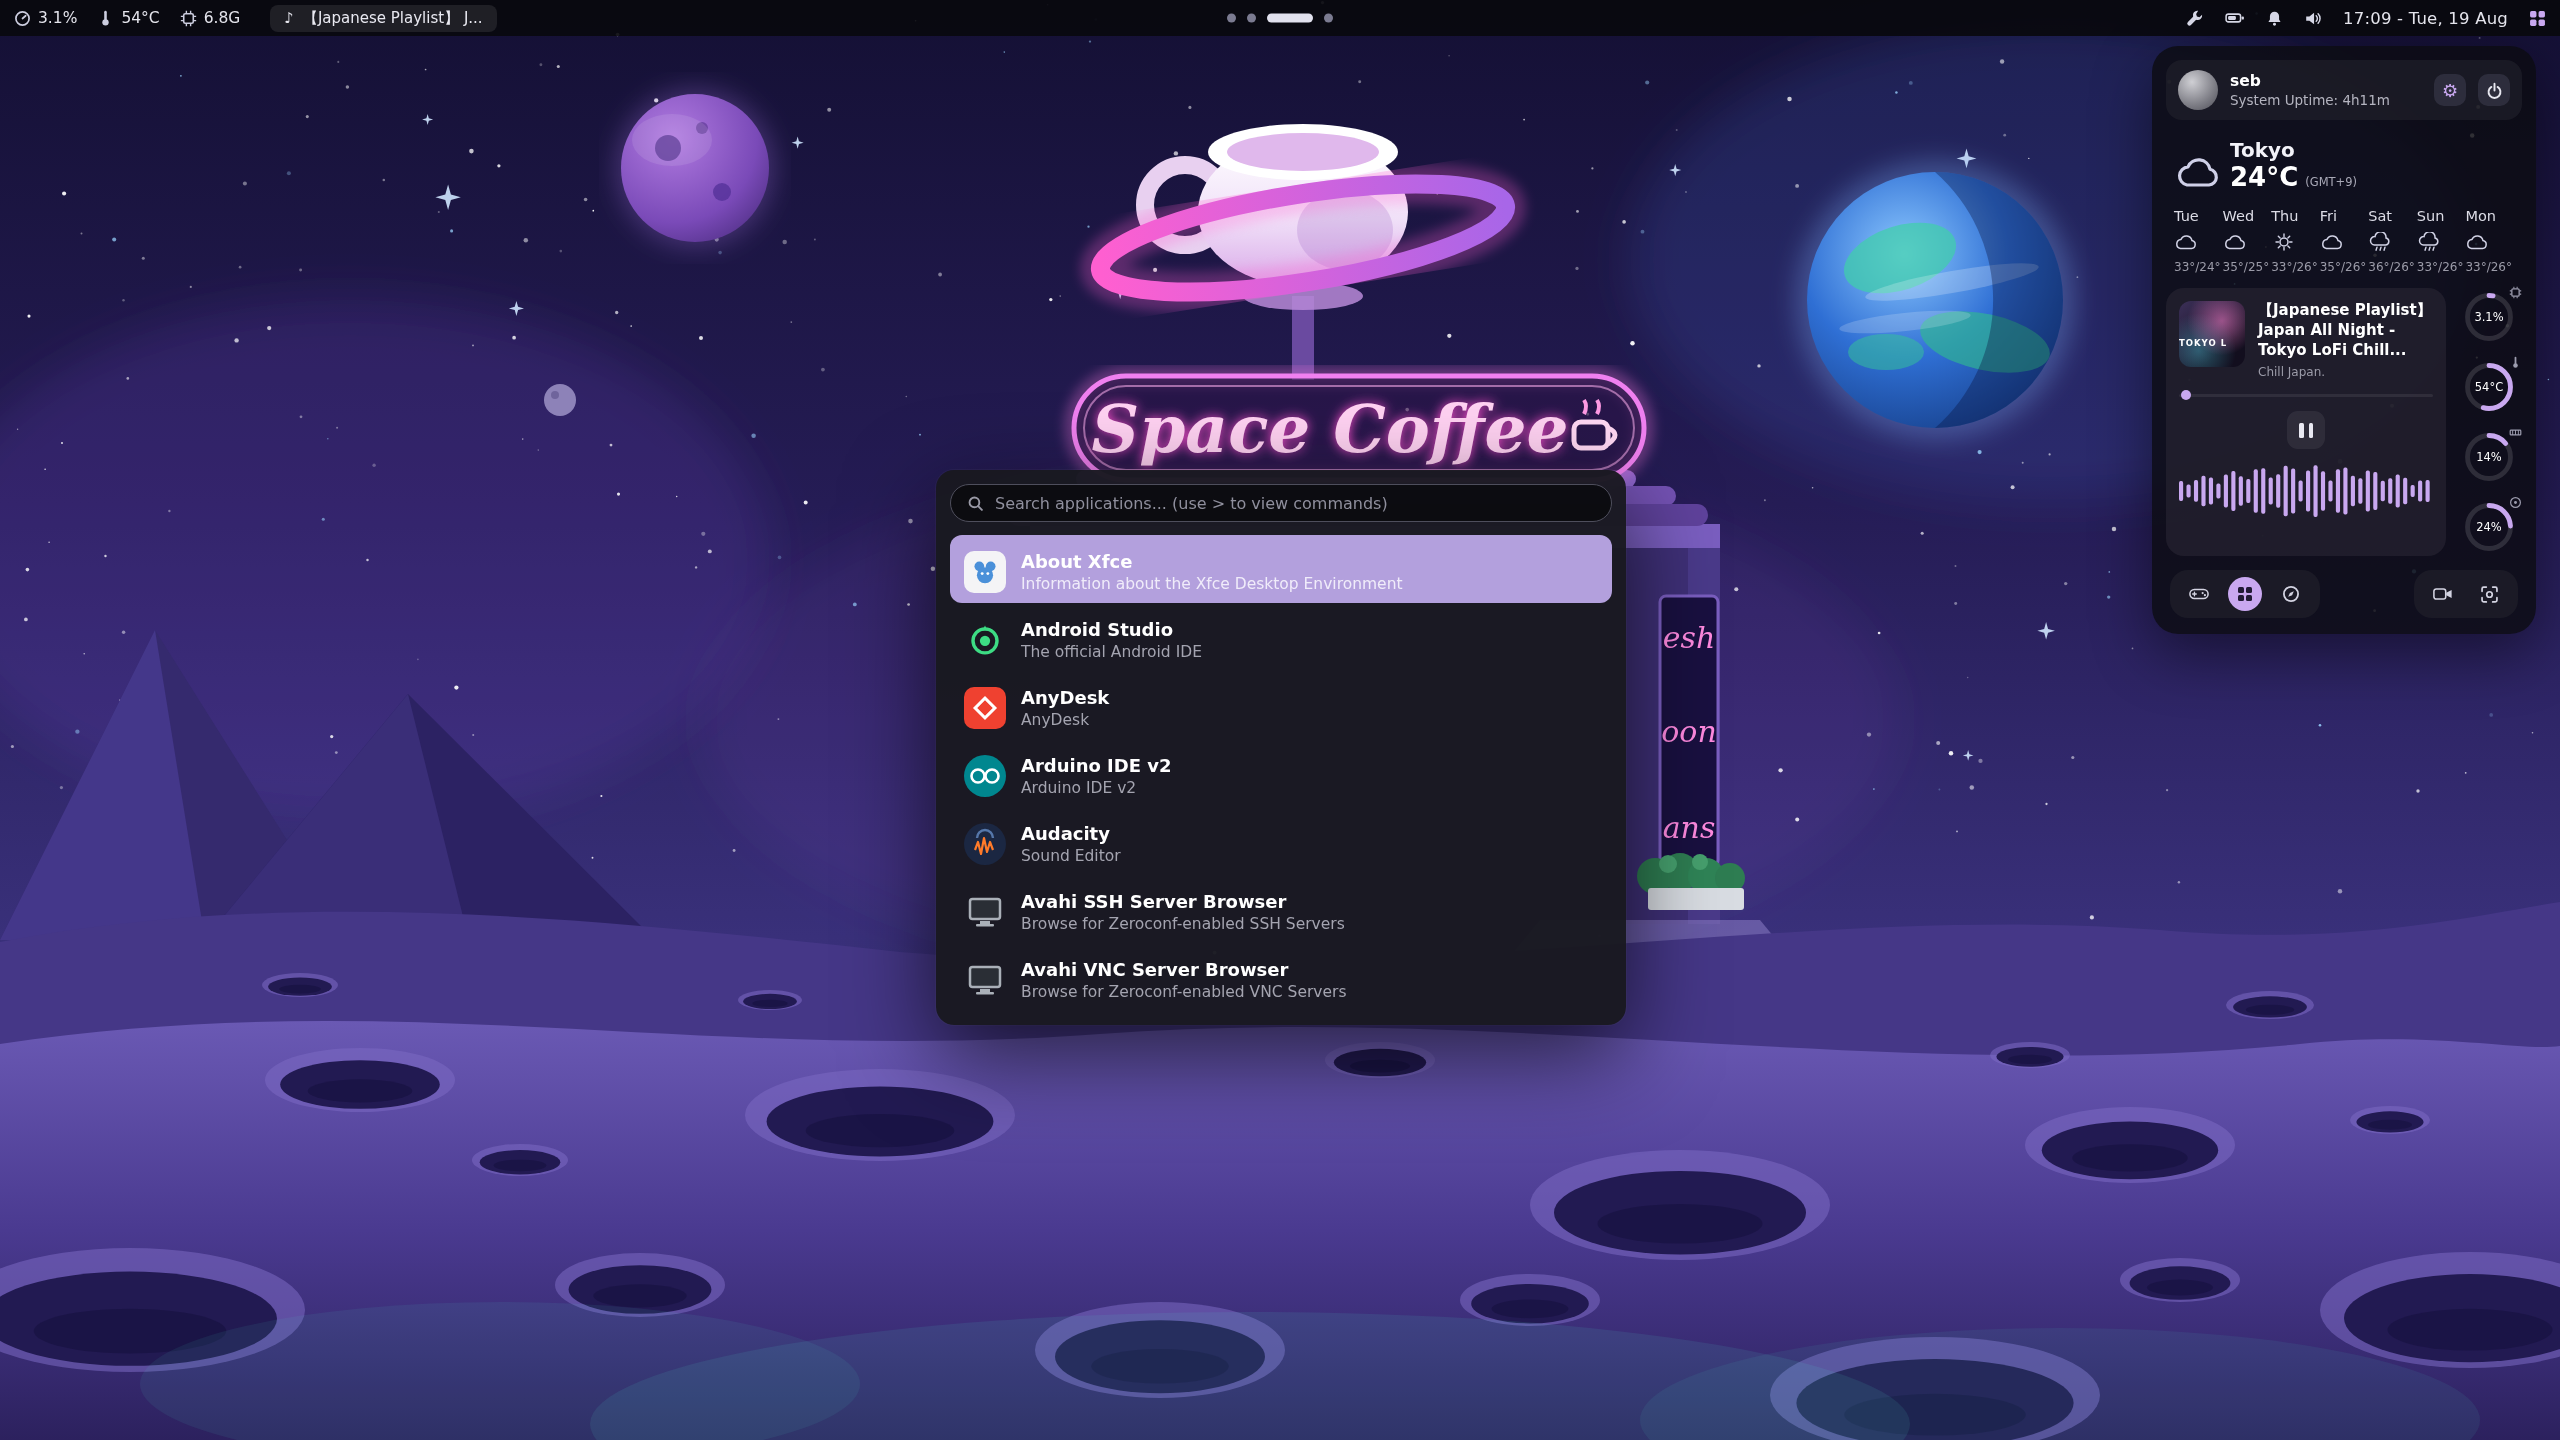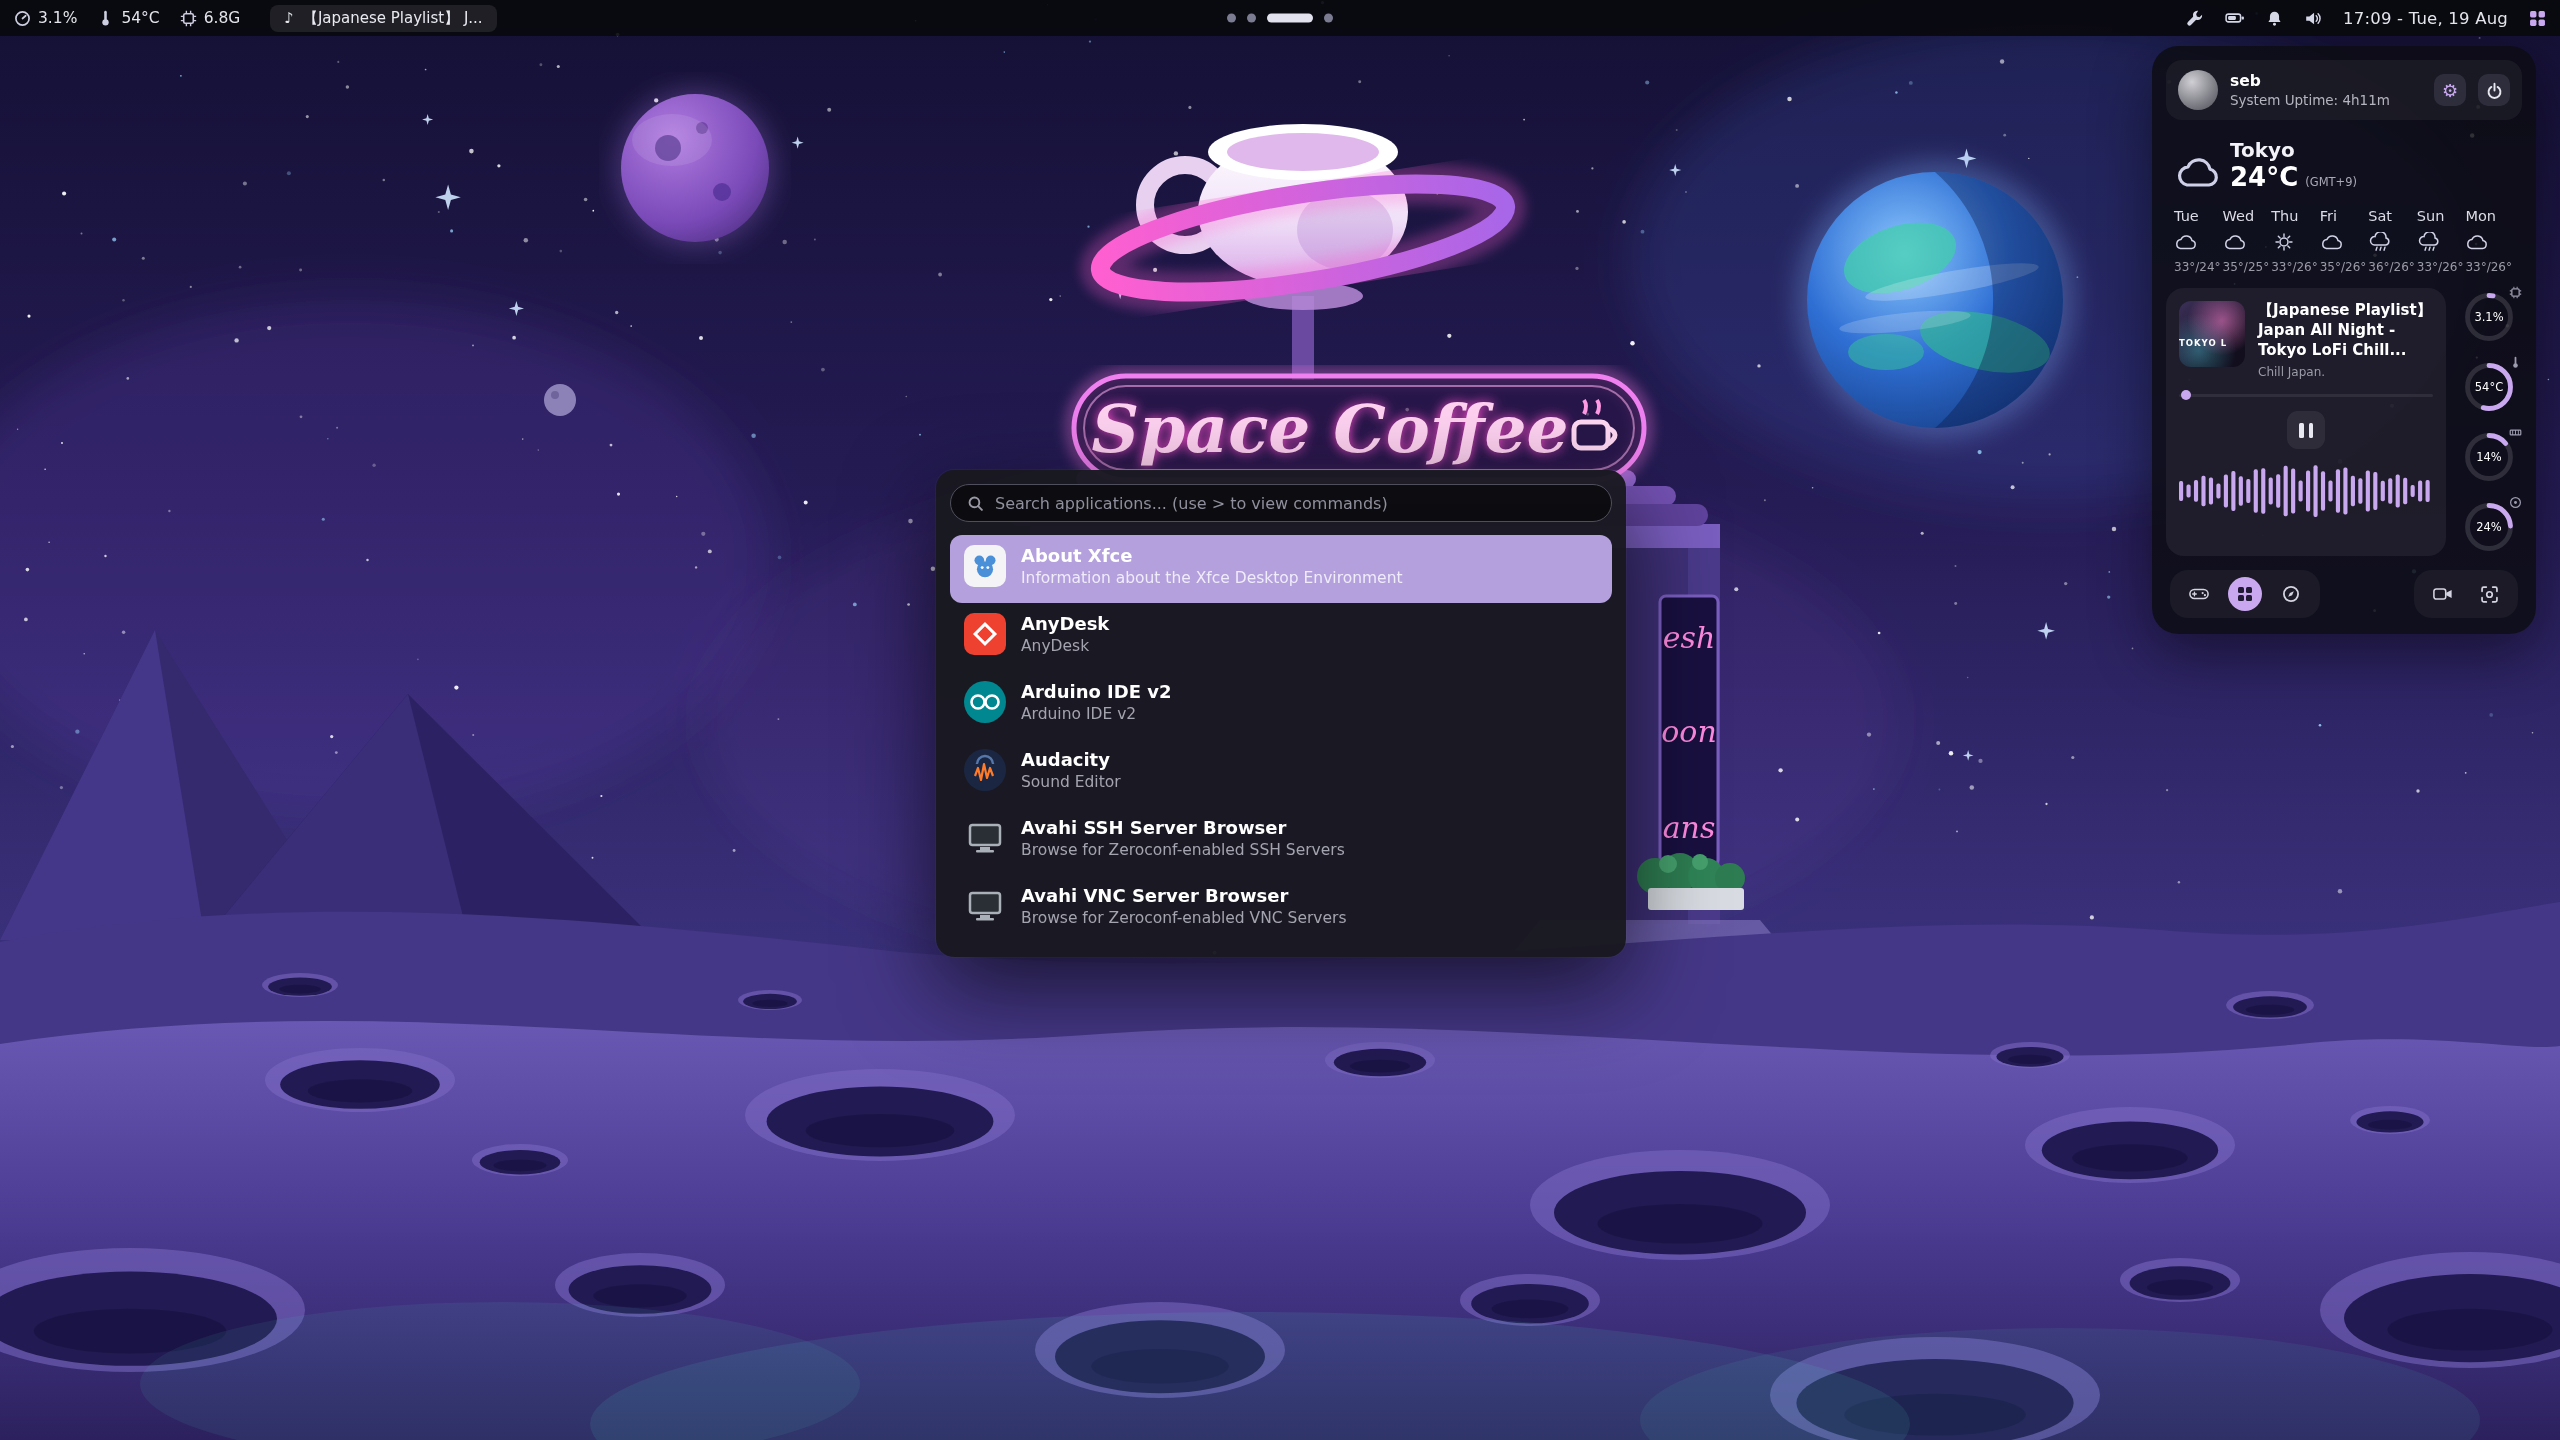--- a/index.html
+++ b/index.html
@@ -47,21 +47,21 @@
     border:1.5px solid #4e4e5c; display:flex; align-items:center; gap:11px;
     padding:0 16px;
   }
   .searchbox input {
     flex:1; background:transparent; border:none; outline:none;
     color:#dcdce4; font-size:16px; font-family:inherit;
   }
   .searchbox input::placeholder { color:#8f8f9d; }
   .applist { margin-top:13px; display:flex; flex-direction:column; }
   .app-row {
-    display:flex; align-items:flex-start; gap:15px; padding:10px 14px;
+    display:flex; align-items:flex-end; gap:15px; padding:10px 14px;
     height:68px; border-radius:12px; cursor:pointer;
   }
   .app-row.selected { background:var(--selection,#b3a0dd); }
   .app-ic { width:42px; height:42px; border-radius:10px; flex:none;
     display:flex; align-items:center; justify-content:center; overflow:hidden; }
   .app-txt { display:flex; flex-direction:column; gap:3px; min-width:0; }
   .app-name { font-size:18px; font-weight:bold; color:#fff; }
   .app-desc { font-size:15.5px; color:#a4a4b0; }
   .app-row.selected .app-desc { color:#f0ecfa; }
 
@@ -702,20 +702,33 @@
             <circle cx="17.5" cy="23" r="1.8" fill="#fff"></circle>
             <circle cx="24.5" cy="23" r="1.8" fill="#fff"></circle>
           </svg>
       </span>
       <span class="app-txt">
         <span class="app-name">About Xfce</span>
         <span class="app-desc">Information about the Xfce Desktop Environment</span>
       </span>
     </div>
 
+    <div class="app-row">
+      <span class="app-ic">
+        <svg width="36" height="36" viewBox="0 0 42 42">
+            <circle cx="21" cy="22" r="14" fill="none" stroke="#3ddc84" stroke-width="4"></circle>
+            <circle cx="21" cy="22" r="6" fill="#3ddc84"></circle>
+            <path d="M21 4 L24 10 L18 10 Z" fill="#3ddc84"></path>
+          </svg>
+      </span>
+      <span class="app-txt">
+        <span class="app-name">Android Studio</span>
+        <span class="app-desc">The official Android IDE</span>
+      </span>
+    </div>
 
     <div class="app-row">
       <span class="app-ic" style="background:#ef4130;">
         <svg width="26" height="26" viewBox="0 0 26 26">
             <rect x="6" y="6" width="14" height="14" fill="none" stroke="#fff" stroke-width="3" transform="rotate(45 13 13)"></rect>
           </svg>
       </span>
       <span class="app-txt">
         <span class="app-name">AnyDesk</span>
         <span class="app-desc">AnyDesk</span>

